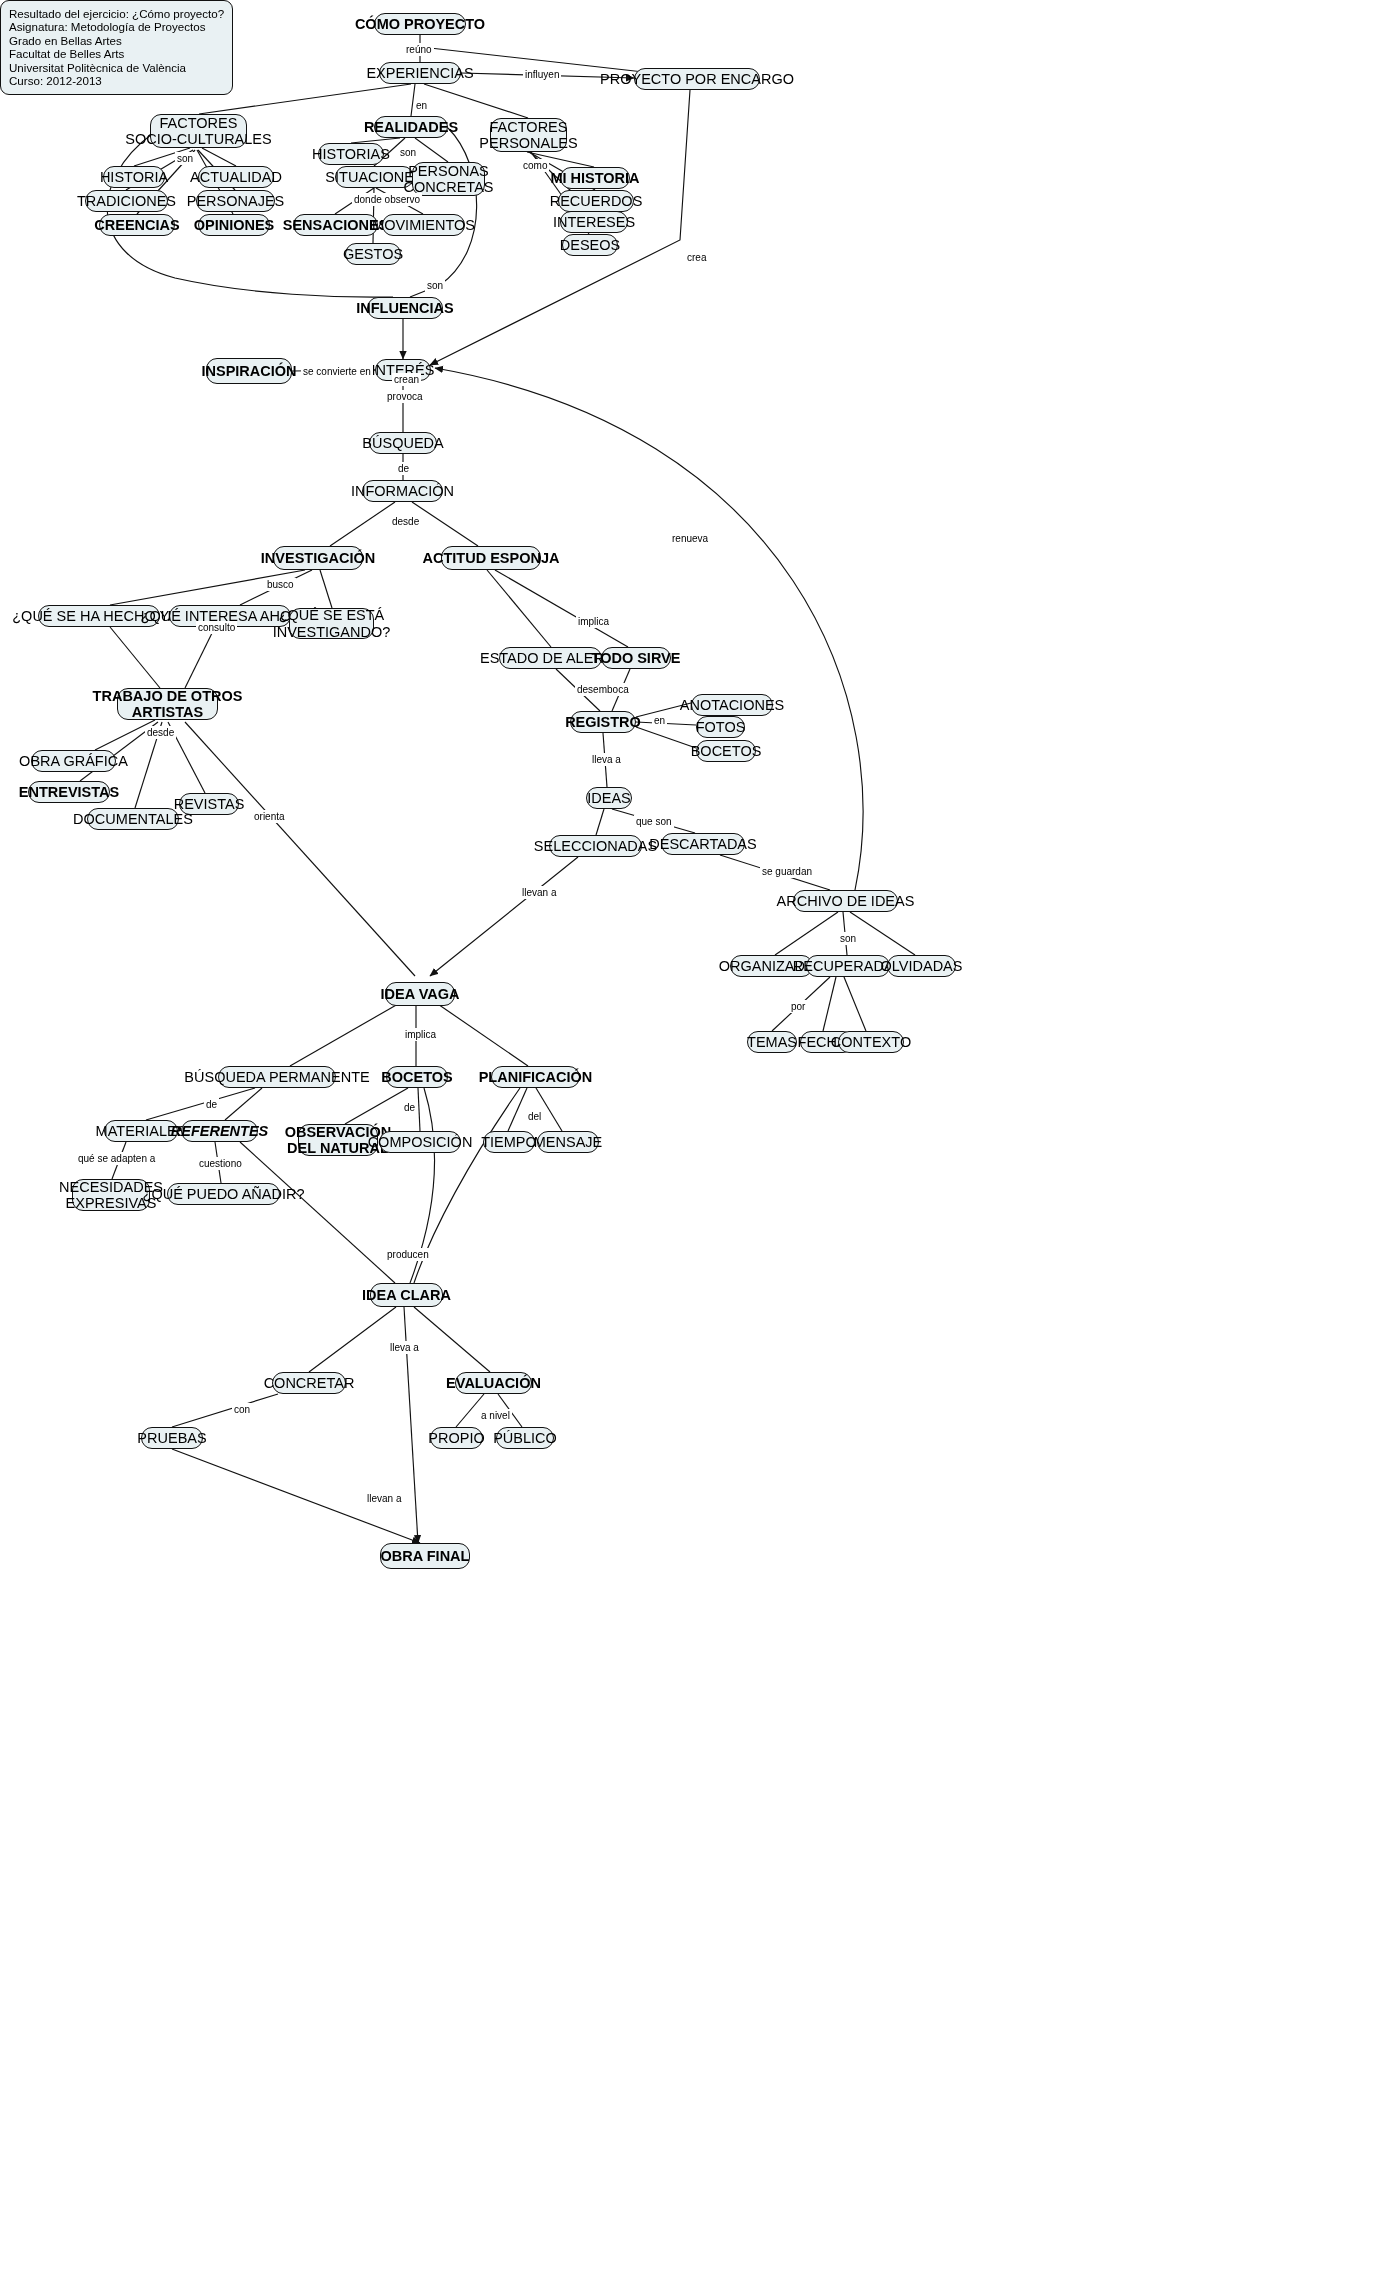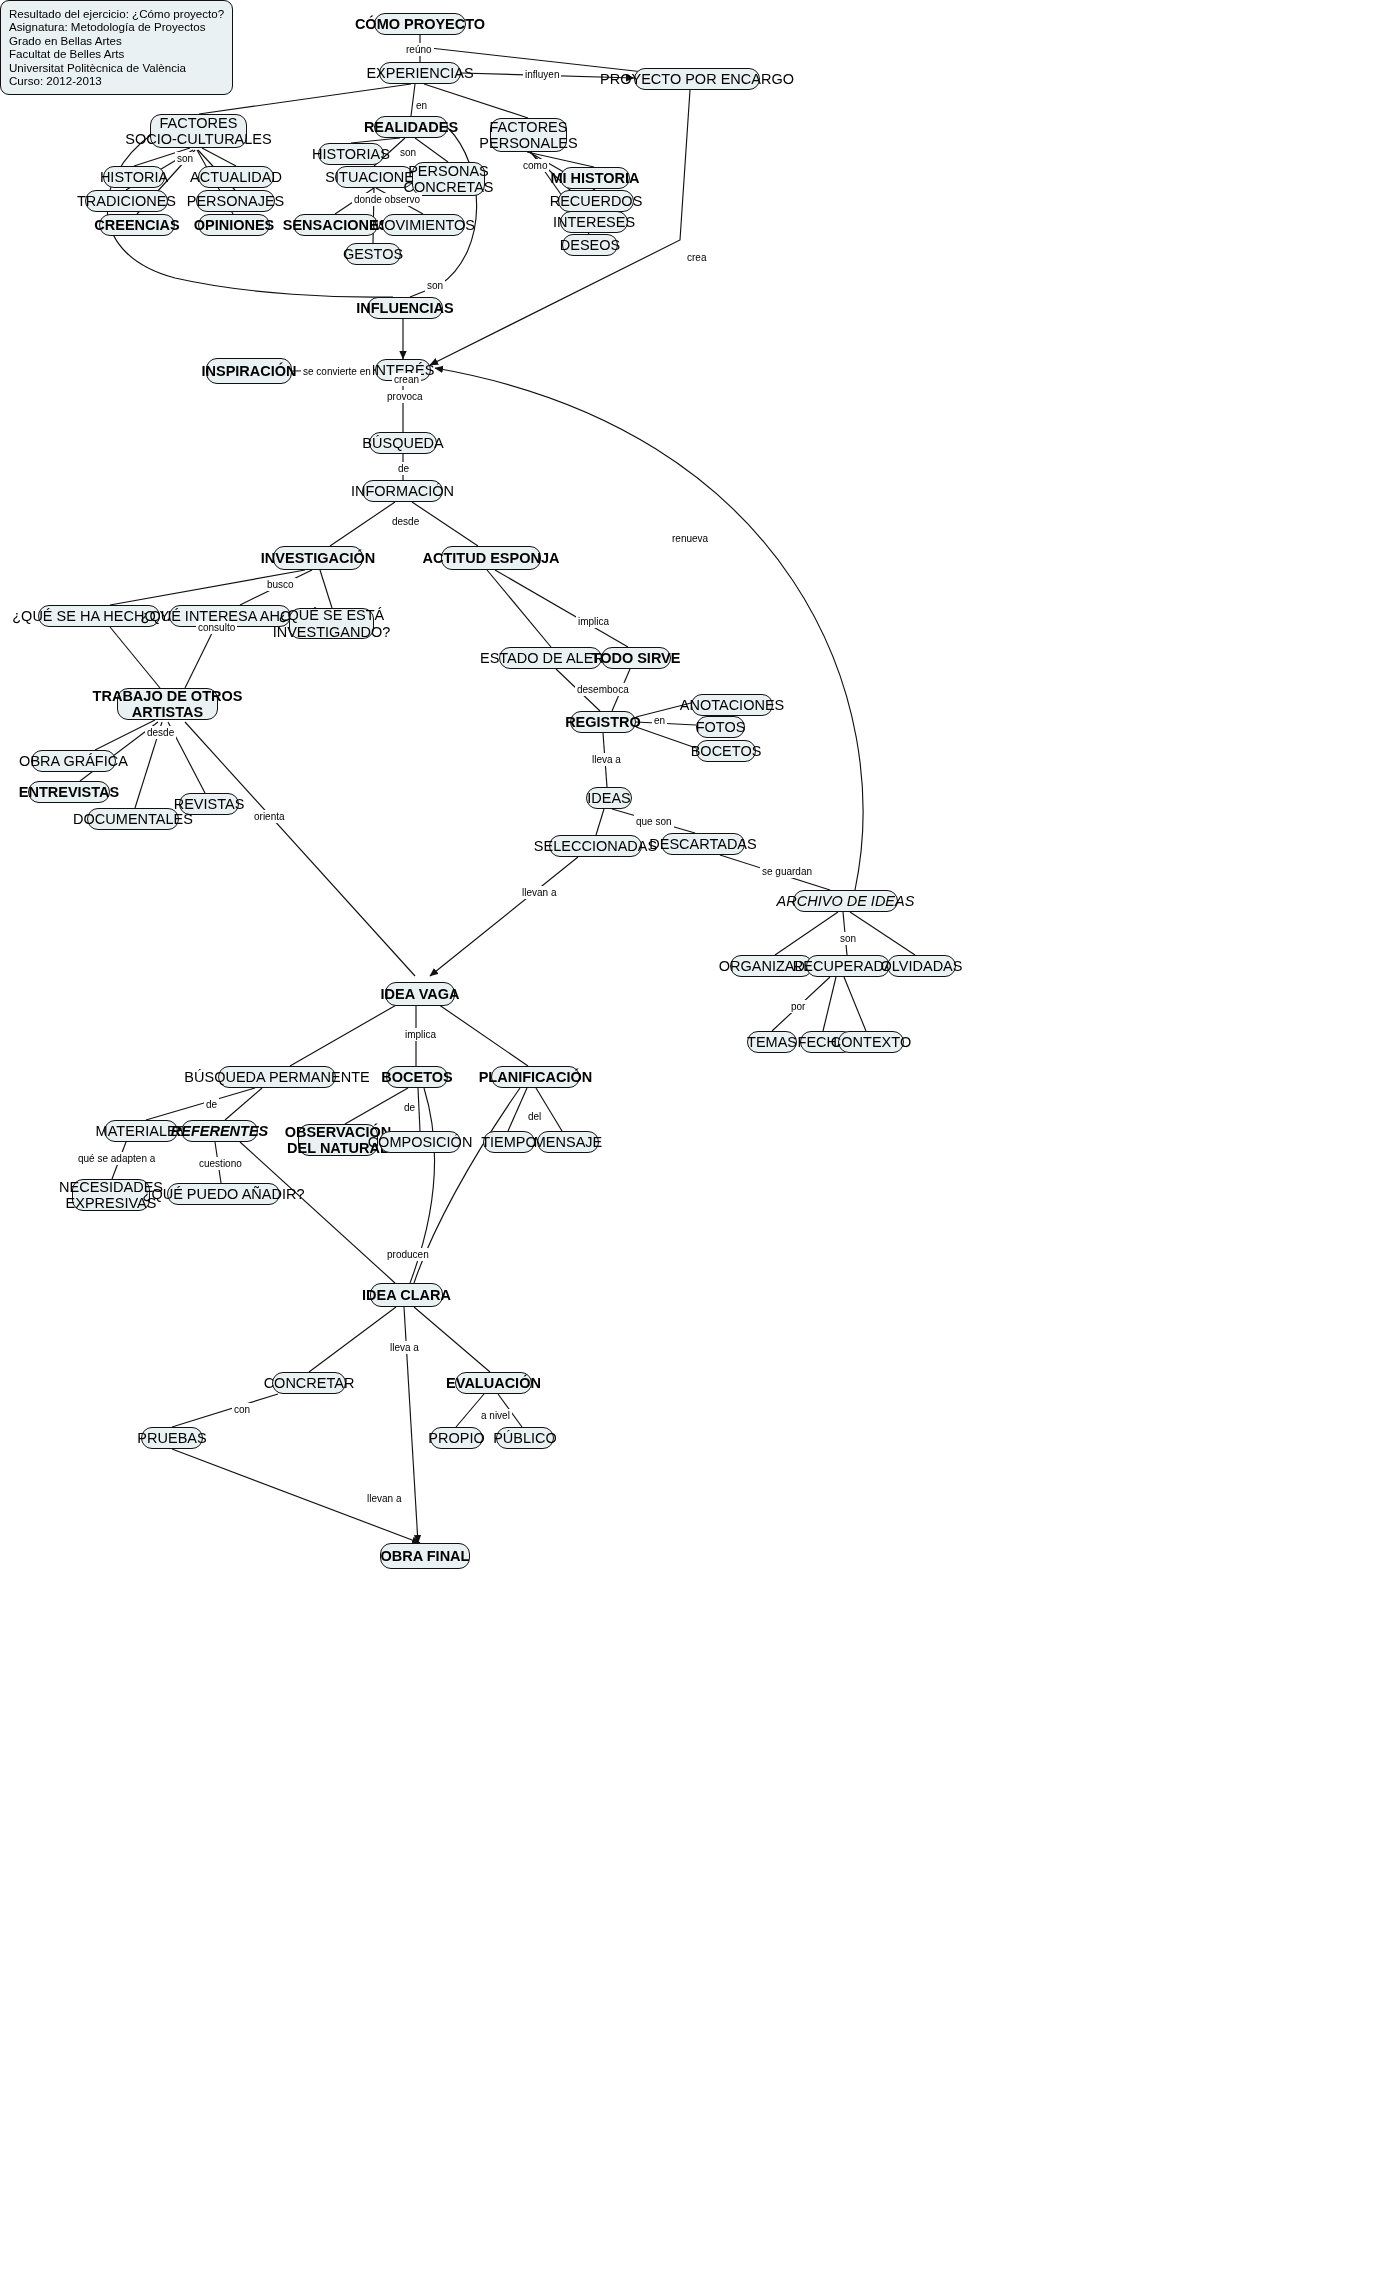--- a/index.html
+++ b/index.html
@@ -202,21 +202,21 @@
       <div class="node b" style="left: 570px; top: 711px; width: 66px; height: 22px;">REGISTRO</div>
       <div class="node" style="left: 696px; top: 716px; width: 49px; height: 22px;">FOTOS</div>
       <div class="node" style="left: 696px; top: 740px; width: 60px; height: 22px;">BOCETOS</div>
       <div class="node" style="left: 31px; top: 750px; width: 85px; height: 22px;">OBRA GRÁFICA</div>
       <div class="node b" style="left: 28px; top: 781px; width: 82px; height: 22px;">ENTREVISTAS</div>
       <div class="node" style="left: 586px; top: 787px; width: 46px; height: 22px;">IDEAS</div>
       <div class="node" style="left: 179px; top: 793px; width: 60px; height: 22px;">REVISTAS</div>
       <div class="node" style="left: 87px; top: 808px; width: 92px; height: 22px;">DOCUMENTALES</div>
       <div class="node" style="left: 549px; top: 835px; width: 93px; height: 22px;">SELECCIONADAS</div>
       <div class="node" style="left: 661px; top: 833px; width: 84px; height: 22px;">DESCARTADAS</div>
-      <div class="node" style="left: 793px; top: 890px; width: 105px; height: 22px; font-style: italic;">ARCHIVO DE IDEAS</div>
+      <div class="node" style="left: 793px; top: 890px; width: 105px; height: 22px;">ARCHIVO DE IDEAS</div>
       <div class="node" style="left: 730px; top: 955px; width: 83px; height: 22px;">ORGANIZADAS</div>
       <div class="node" style="left: 806px; top: 955px; width: 84px; height: 22px;">RECUPERADAS</div>
       <div class="node" style="left: 887px; top: 955px; width: 69px; height: 22px;">OLVIDADAS</div>
       <div class="node b" style="left: 385px; top: 976px; width: 70px; height: 24px; margin-top: 6px;">IDEA VAGA</div>
       <div class="node" style="left: 747px; top: 1031px; width: 50px; height: 22px;">TEMAS</div>
       <div class="node" style="left: 800px; top: 1031px; width: 54px; height: 22px;">FECHAS</div>
       <div class="node" style="left: 838px; top: 1031px; width: 66px; height: 22px;">CONTEXTO</div>
       <div class="node" style="left: 218px; top: 1066px; width: 118px; height: 22px;">BÚSQUEDA PERMANENTE</div>
       <div class="node b" style="left: 386px; top: 1066px; width: 62px; height: 22px;">BOCETOS</div>
       <div class="node b" style="left: 491px; top: 1066px; width: 89px; height: 22px;">PLANIFICACIÓN</div>

